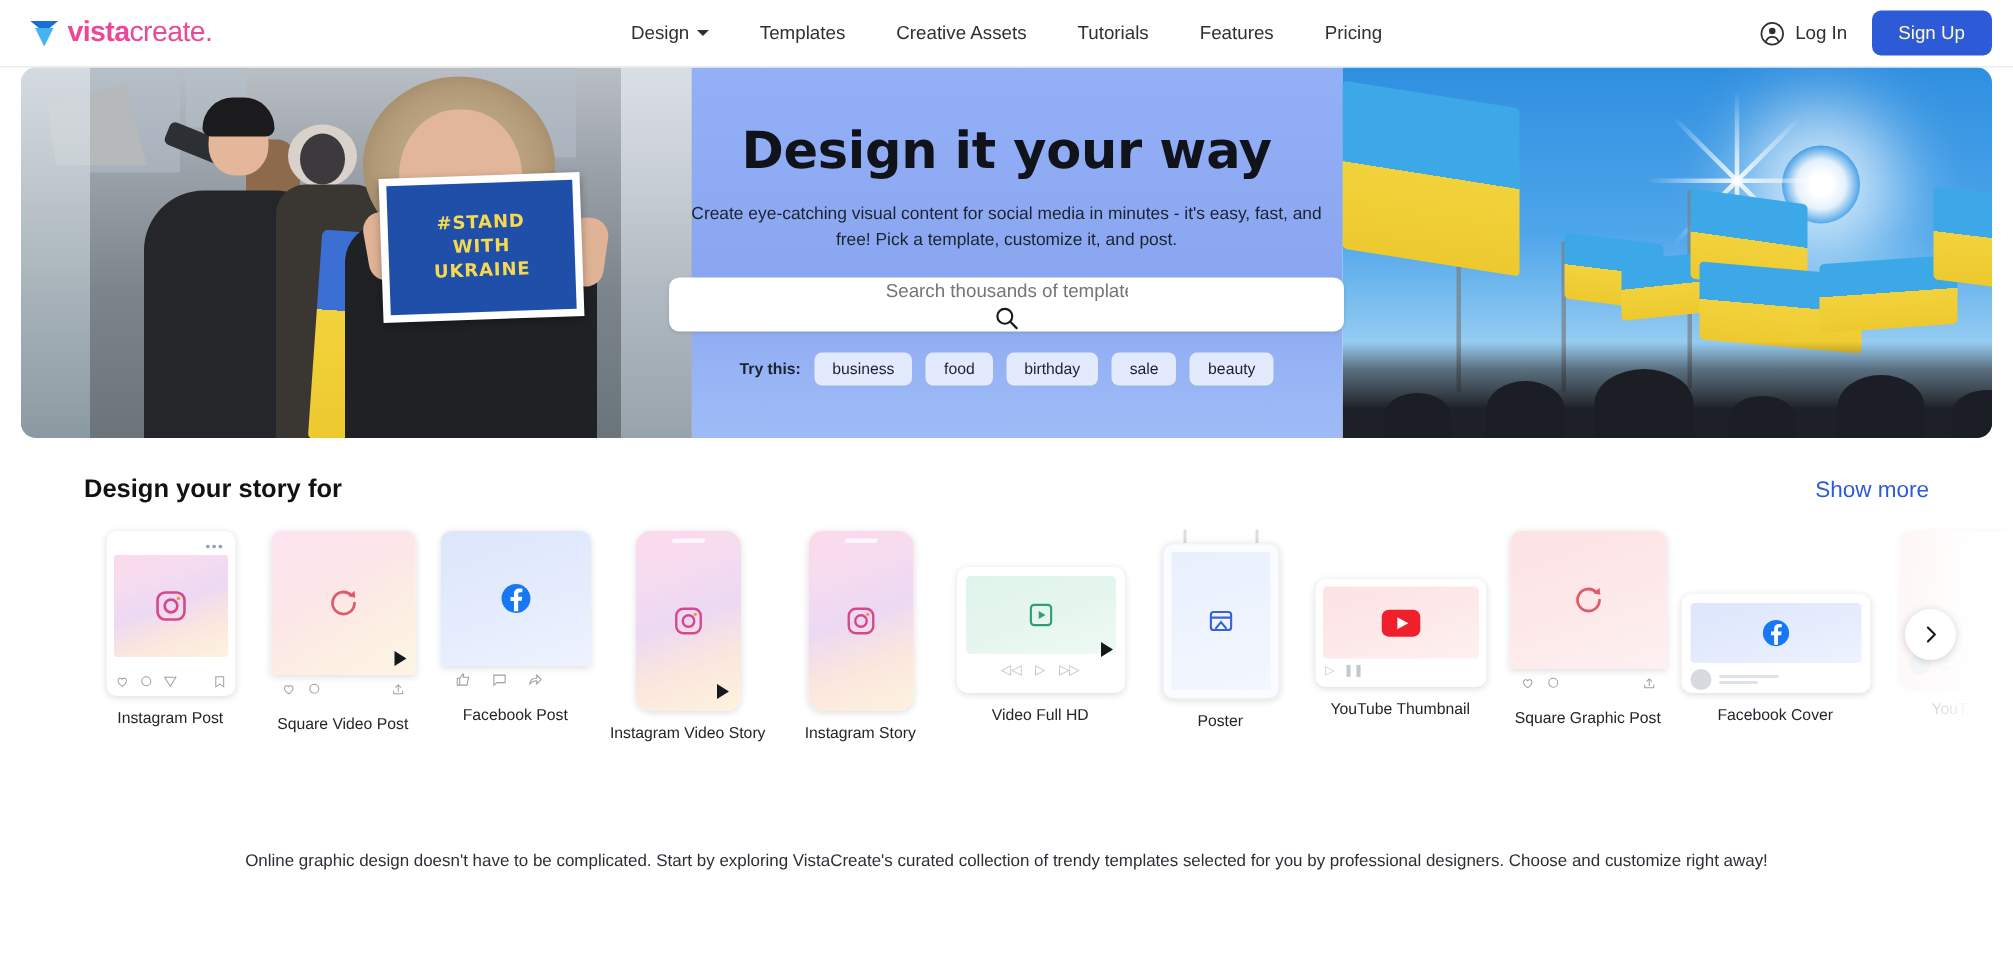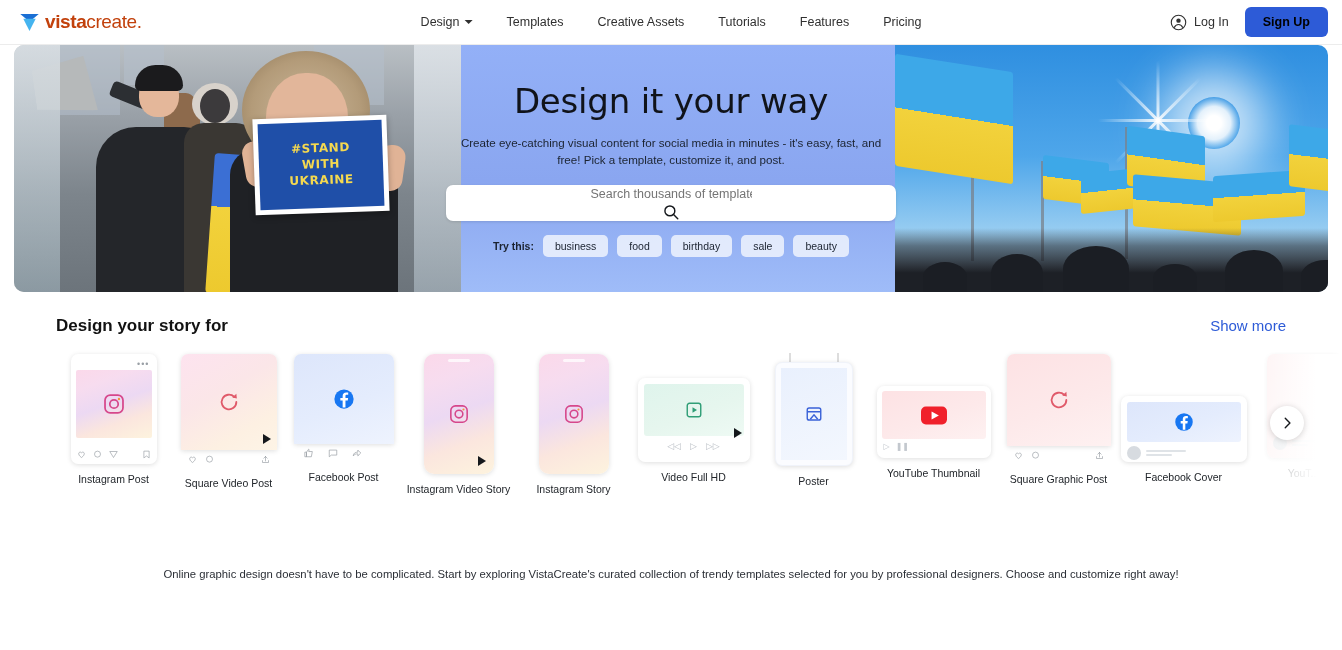--- a/index.html
+++ b/index.html
@@ -19,21 +19,21 @@
     border-bottom: 1px solid #ececec;
     position: relative;
   }
   .logo-wrap {
     display: flex; align-items: center; gap: 6px;
     margin-left: 20px;
   }
   .logo-mark { width: 19px; height: 17px; display: block; }
   .logo-text {
     font-size: 19px; letter-spacing: -0.4px;
-    font-weight: 400; color: #c2410c;
+    font-weight: 400; color: #ec4899;
   }
   .logo-text b { font-weight: 700; }
 
   .nav {
     position: absolute; left: 50%; transform: translateX(-50%);
     display: flex; align-items: center; gap: 34px;
   }
   .nav-item {
     font-size: 12.5px; color: #303030;
     display: flex; align-items: center; gap: 5px;
@@ -49,22 +49,22 @@
 
   .header-right {
     margin-left: auto; margin-right: 14px;
     display: flex; align-items: center; gap: 16px; justify-content: flex-end;
   }
   .login {
     display: flex; align-items: center; gap: 7px;
     font-size: 12.5px; color: #303030; cursor: pointer;
   }
   .signup-btn {
-    background: #2d5bd7; color: #000000;
-    font-size: 12.5px; font-weight: 700;
+    background: #2d5bd7; color: #fef9c3;
+    font-size: 12.5px; font-weight: 400;
     border: none; border-radius: 6px;
     padding: 8px 18px; cursor: pointer;
     font-family: inherit;
   }
 
   
   .hero {
     position: relative;
     margin: 0 14px;
     height: 247px;
@@ -223,21 +223,21 @@
   .head-sil {
     position: absolute; bottom: 0; background: #1b1e24; border-radius: 50% 50% 0 0;
   }
 
   .hero-content {
     position: absolute; left: 0; top: 0; width: 100%; height: 100%;
     display: flex; flex-direction: column; align-items: center;
     padding-top: 36px; z-index: 6;
   }
   .hero-title {
-    font-size: 34px; font-weight: 400; color: #10131a;
+    font-size: 34px; font-weight: 700; color: #10131a;
     font-family: "DejaVu Sans", sans-serif;
     letter-spacing: -.2px;
   }
   .hero-sub {
     margin-top: 14px; width: 430px; text-align: center;
     font-size: 11.6px; color: #1b2330; line-height: 1.45;
   }
   .search-box {
     margin-top: 16px;
     width: 450px; height: 36px;

